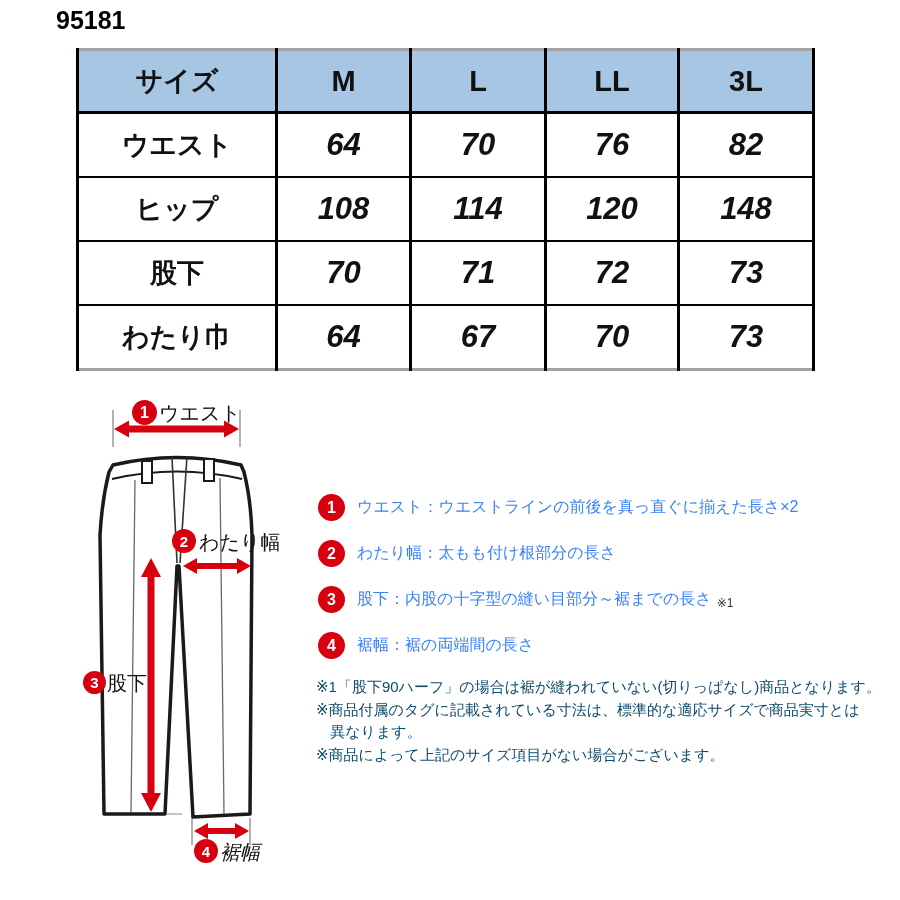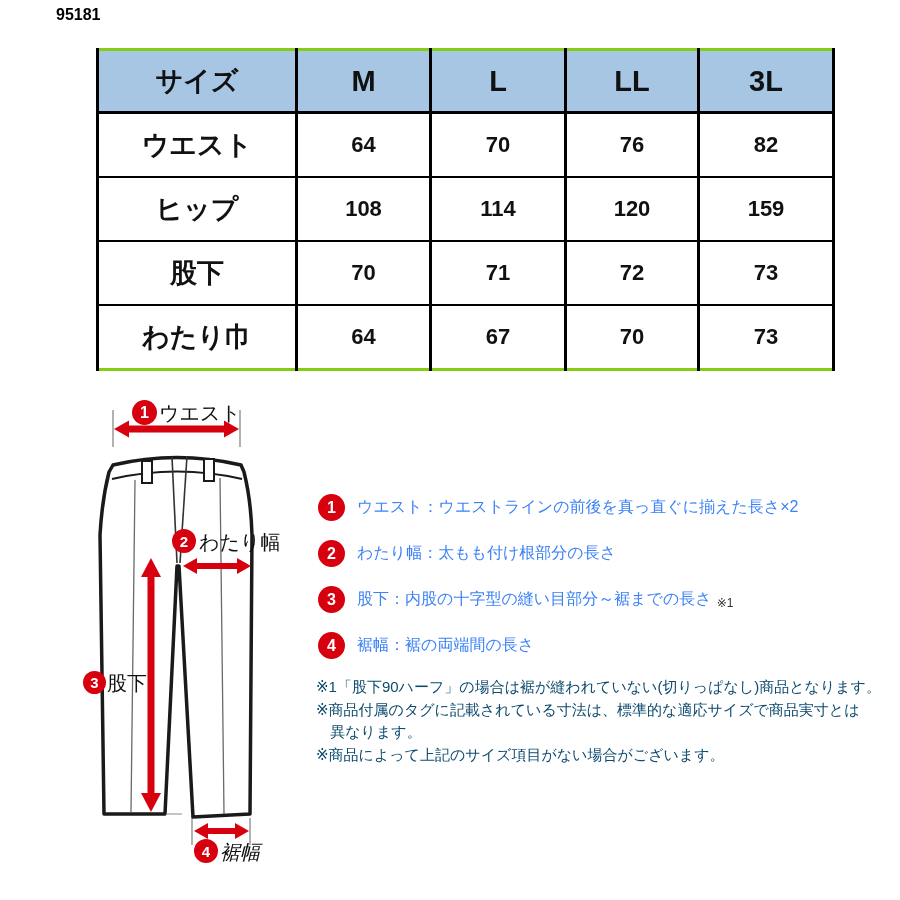--- a/index.html
+++ b/index.html
@@ -3,38 +3,38 @@
 <meta charset="utf-8">
 <style>
   html,body{margin:0;padding:0;background:#fff;}
   .page{
     position:relative;width:900px;height:900px;background:#fff;overflow:hidden;
     font-family:"Liberation Sans","DejaVu Sans",sans-serif;color:#111;
   }
   
   .product-code{
     position:absolute;left:56px;top:6px;
-    font-size:16px;font-weight:800;letter-spacing:0;color:#000;
+    font-size:25px;font-weight:800;letter-spacing:0;color:#000;
   }
   
   table.size-table{
-    position:absolute;left:96px;top:48px;border-collapse:collapse;table-layout:fixed;
-    border:3px solid #84cc16;background:#1d4ed8;z-index:2;
+    position:absolute;left:76px;top:48px;border-collapse:collapse;table-layout:fixed;
+    border:3px solid #a3a3a3;background:#1d4ed8;z-index:2;
   }
   .size-table th,.size-table td{
     border-style:solid;border-color:#000;border-width:2px 3px;
     text-align:center;vertical-align:middle;padding:0;white-space:nowrap;
   }
   .size-table thead th{
     background:#a6c6e4;height:60px;border-bottom-width:3px;
     font-size:29px;font-weight:700;
   }
   .size-table thead th.corner{font-size:27px;}
   .size-table tbody th{height:62px;font-size:27px;font-weight:700;background:#fff;}
-  .size-table tbody td{height:62px;font-size:22px;font-weight:700;background:#fff;}
+  .size-table tbody td{height:62px;font-size:31px;font-weight:700;background:#fff;font-style:italic;}
   
   svg.figure{position:absolute;left:0;top:0;z-index:1;}
   
   .badge{
     position:absolute;border-radius:50%;background:#d7000f;color:#fff;
     display:flex;align-items:center;justify-content:center;
     font-weight:700;z-index:3;
   }
   .dg-label{
     position:absolute;font-size:20px;font-weight:500;color:#111;
@@ -84,21 +84,21 @@
         <td>64</td>
         <td>70</td>
         <td>76</td>
         <td>82</td>
       </tr>
       <tr>
         <th>ヒップ</th>
         <td>108</td>
         <td>114</td>
         <td>120</td>
-        <td>159</td>
+        <td>148</td>
       </tr>
       <tr>
         <th>股下</th>
         <td>70</td>
         <td>71</td>
         <td>72</td>
         <td>73</td>
       </tr>
       <tr>
         <th>わたり巾</th>

